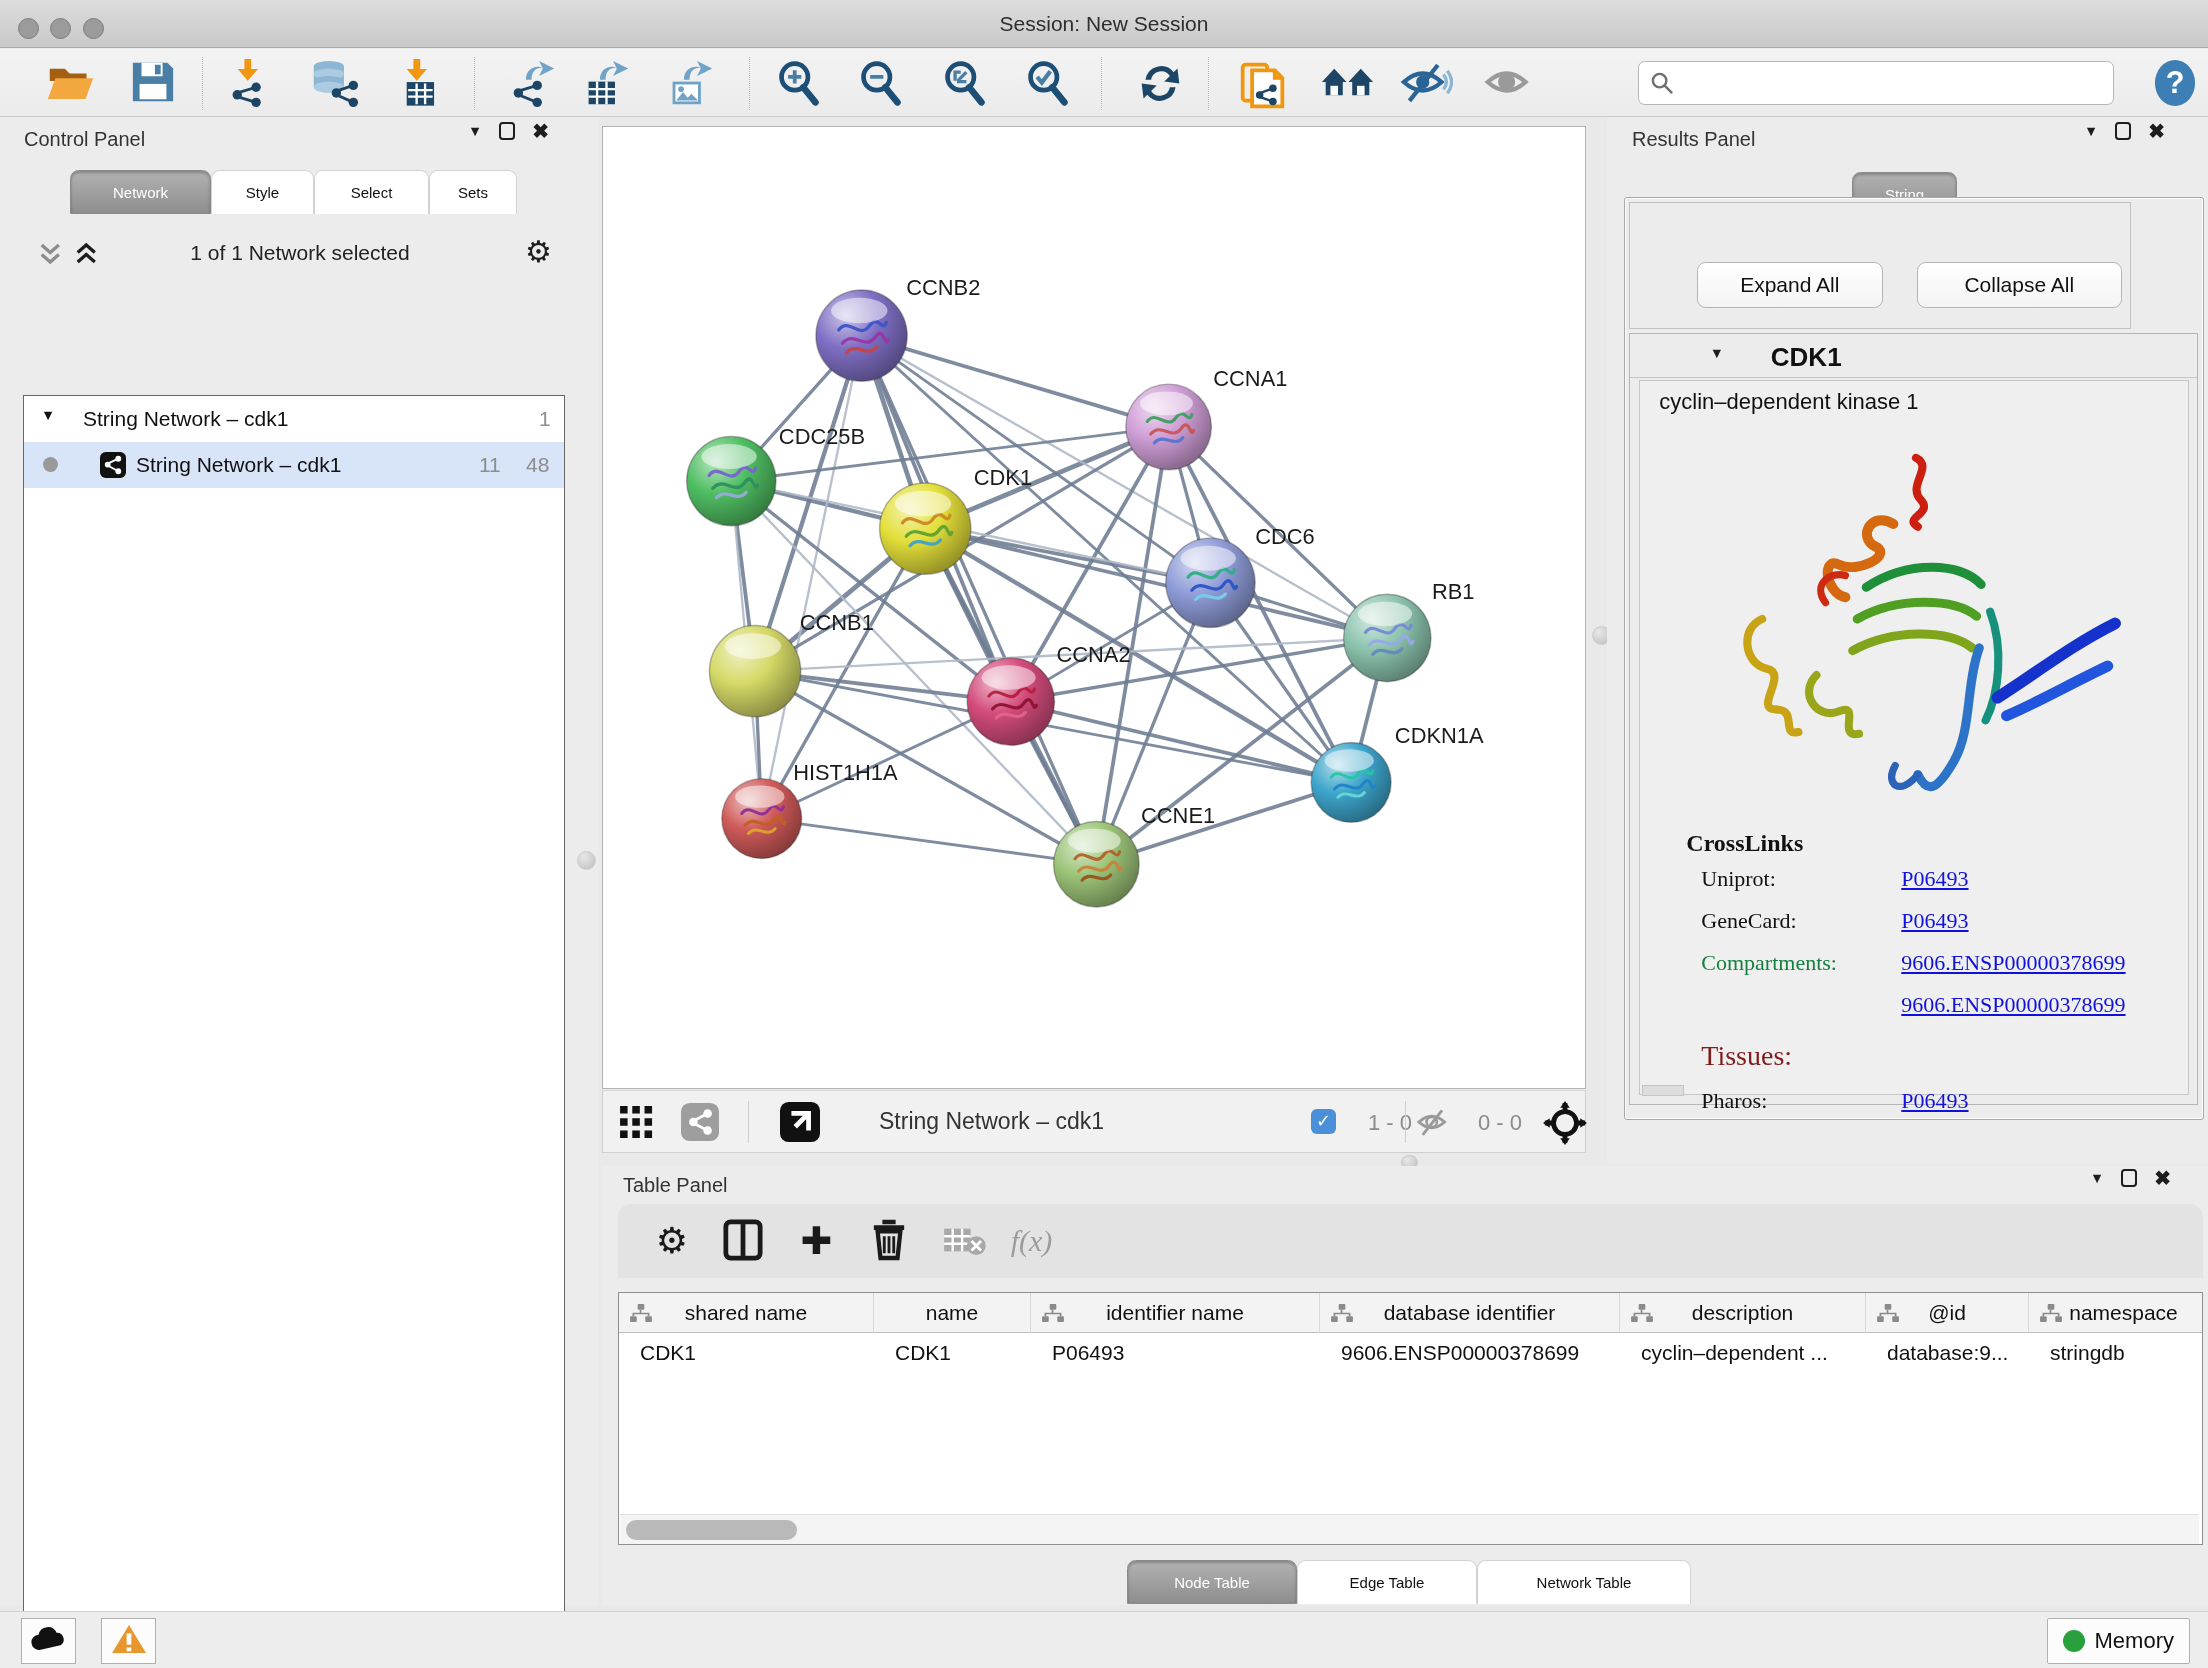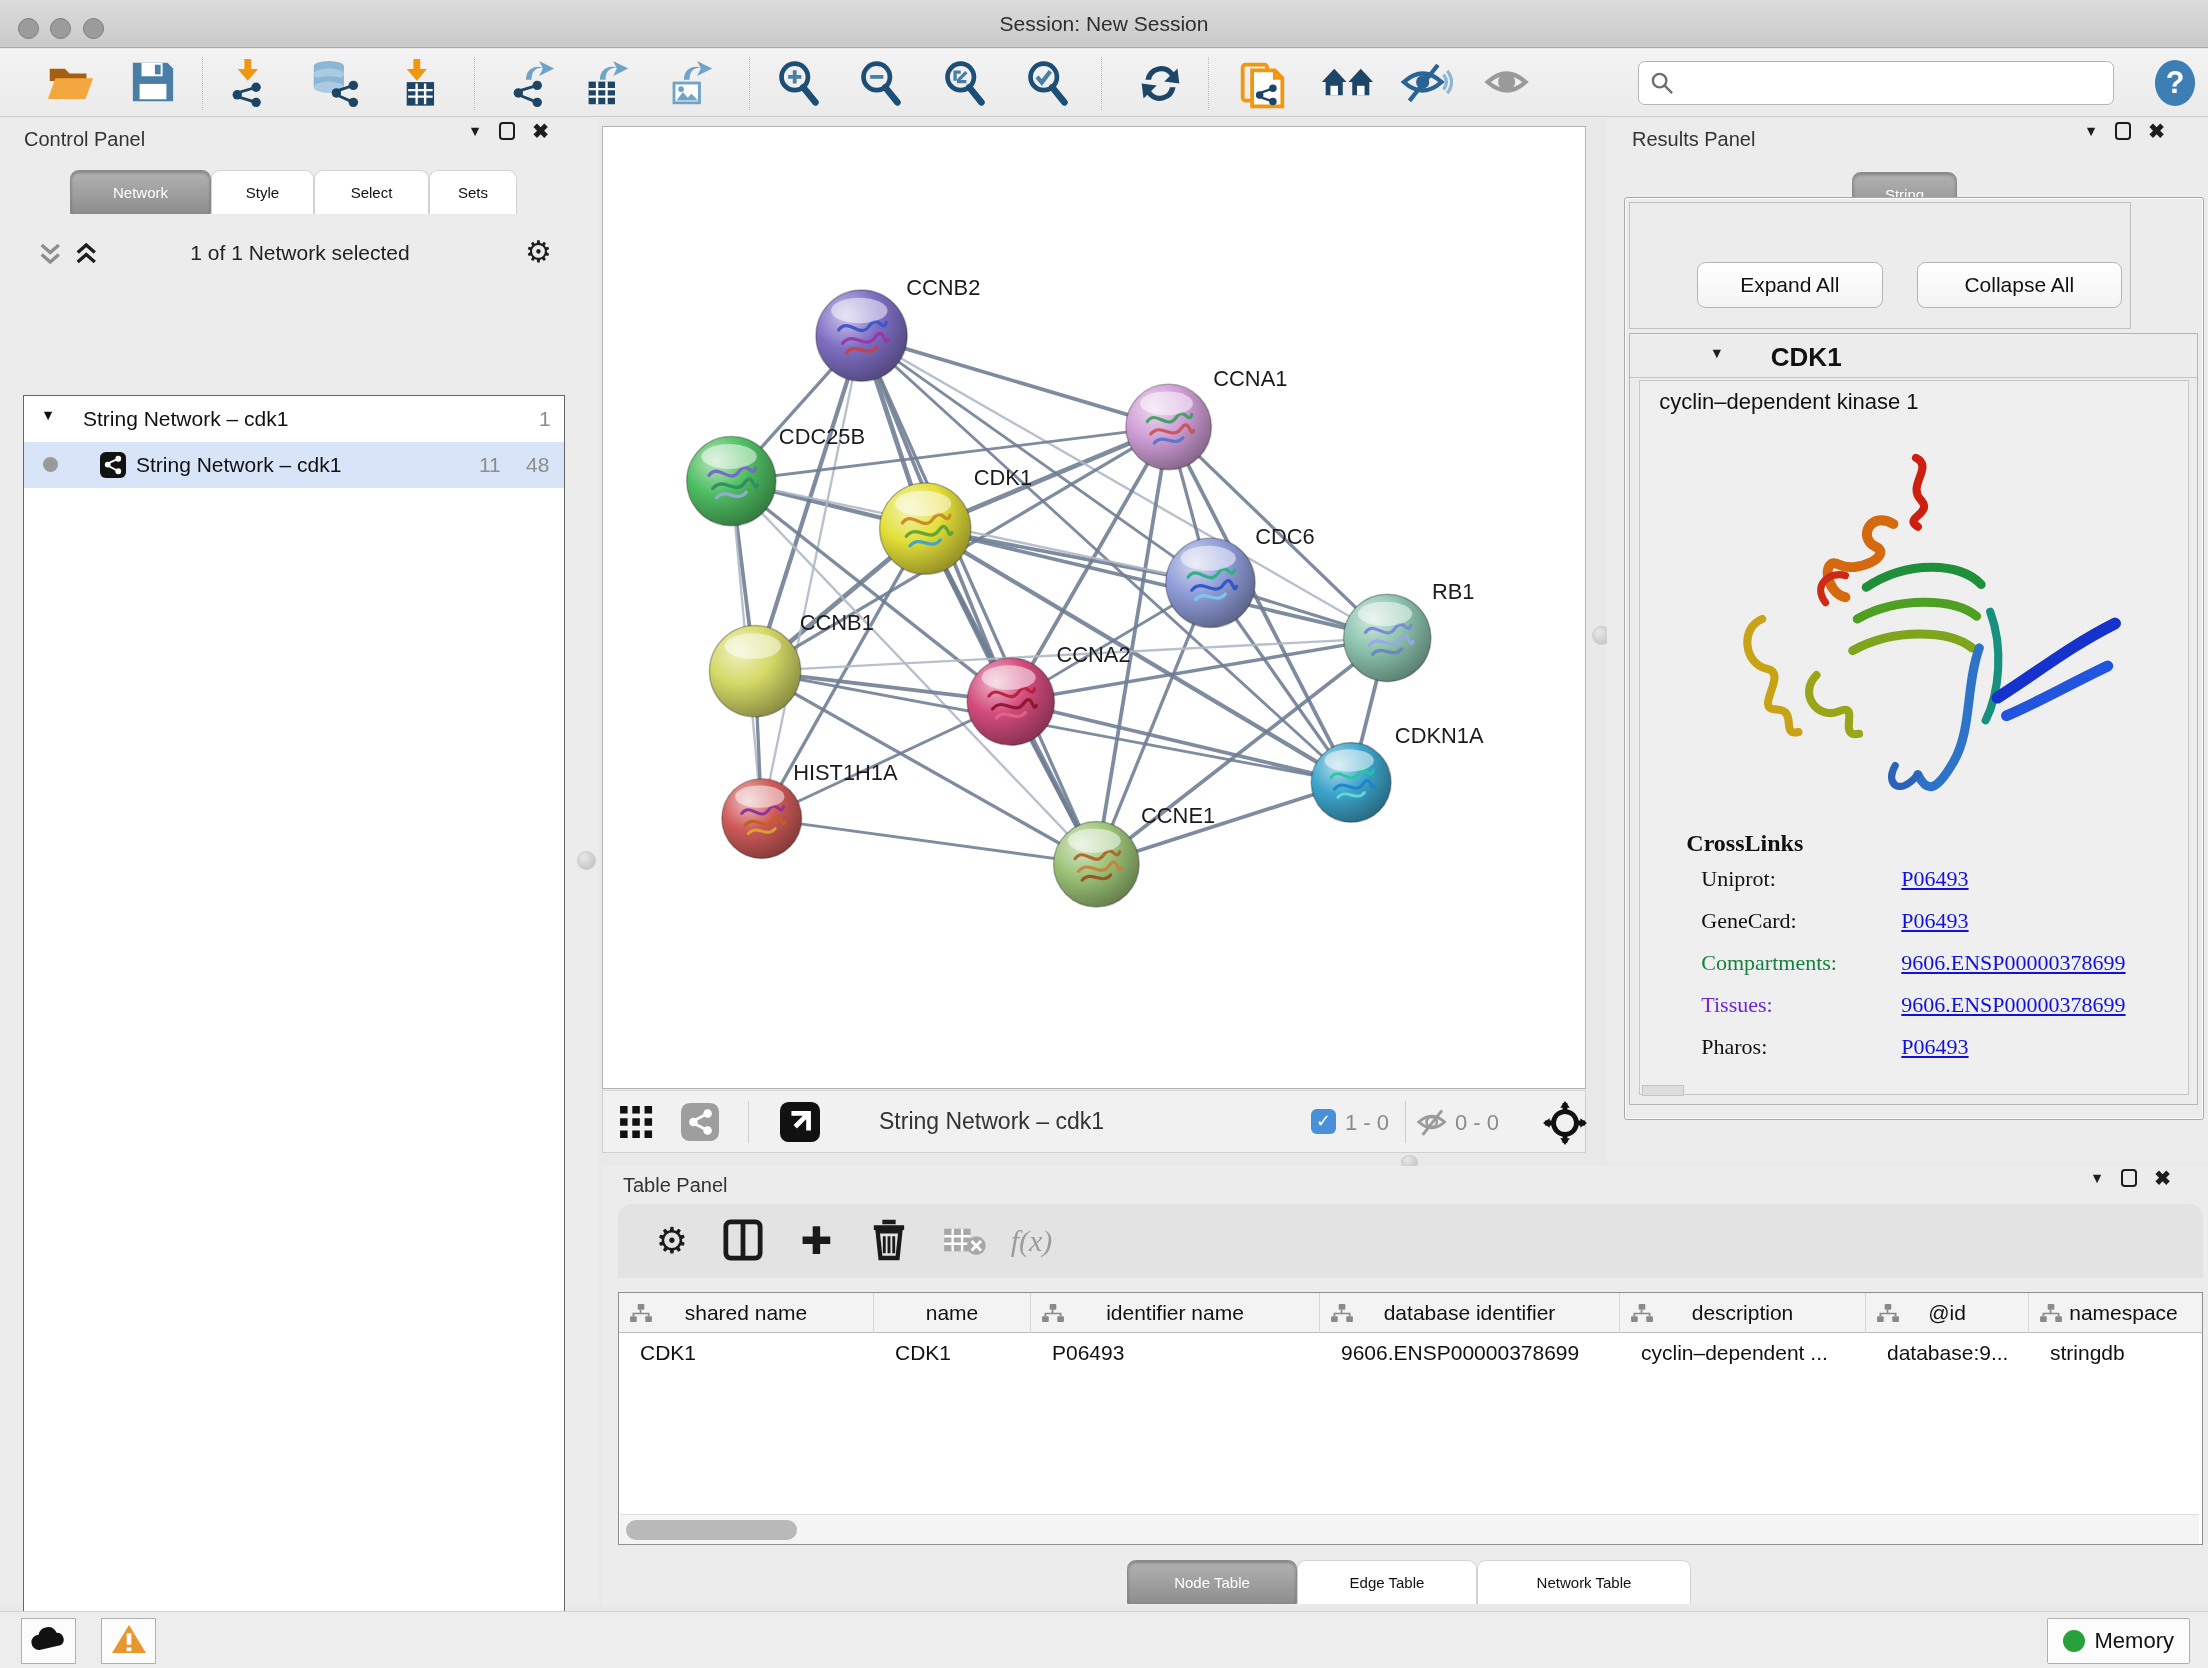--- a/index.html
+++ b/index.html
@@ -45,21 +45,21 @@
   .crow .cnt { position:absolute; right:13.3px; top:11.4px; color:#8d8d8d; }
   .crow.sel { background:#d8e4f7; }
   .shareico { position:absolute; width:26px; height:26px; background:#111; border-radius:5.7px; }
 
   
   .netcanvas { position:absolute; left:602px; top:126px; width:984px; height:963px; background:#ffffff;
     border:1px solid #b2b2b2; }
   .netnav { position:absolute; left:602px; top:1090px; width:984px; height:63px; background:#f1f1f1;
     border:1px solid #cfcfcf; border-top:1px solid #d8d8d8; }
   .navdiv { position:absolute; top:9.5px; height:42px; border-left:1px solid #cfcfcf; }
-  .graytxt { color:#8b8b8b; }
+  .graytxt { color:#8b8b8b;margin-left:23px; }
 
   .grip { position:absolute; width:19px; height:19px; border-radius:50%;
     background:radial-gradient(circle at 35% 30%, #e8e8e8, #bdbdbd); border:1px solid #cccccc; }
 
   
   .rbox { position:absolute; left:1624px; top:197px; width:580px; height:923px; background:#ececec;
     border:1.9px solid #a8a8a8; border-radius:2.9px; box-shadow:inset 0 0 0 1px #fdfdfd; }
   .btn { background:linear-gradient(#ffffff,#f4f4f4); border:1px solid #b4b4b4; border-radius:8.6px;
     font-size:21px; color:#111; cursor:pointer; }
   .serif { font-family:"Liberation Serif", serif; }
@@ -660,21 +660,21 @@
             </div>
             <div style="display: flex; margin-bottom: 16px;">
               <span class="serif" style="width: 200px; font-size: 22px; color: rgb(17, 17, 17);">GeneCard:</span>
               <a class="rlink" href="#">P06493</a>
             </div>
             <div style="display: flex; margin-bottom: 16px;">
               <span class="serif" style="width: 200px; font-size: 22px; color: #15803d;">Compartments:</span>
               <a class="rlink" href="#">9606.ENSP00000378699</a>
             </div>
             <div style="display: flex; margin-bottom: 16px;">
-              <span class="serif" style="width: 200px; font-size: 22px; color: #6d28d9;">Tissues:</span>
+              <span class="serif" style="width: 200px; font-size: 28px; color: #7f1d1d; margin-top: 48px;">Tissues:</span>
               <a class="rlink" href="#">9606.ENSP00000378699</a>
             </div>
             <div style="display: flex; margin-bottom: 16px;">
               <span class="serif" style="width: 200px; font-size: 22px; color: rgb(17, 17, 17);">Pharos:</span>
               <a class="rlink" href="#">P06493</a>
             </div>
           </div>
         <div class="abs" style="left:1.9px;top:704px;width:42px;height:10.5px;background:#dddddd;border:1px solid #c4c4c4;"></div>
       </div>
     </div>

